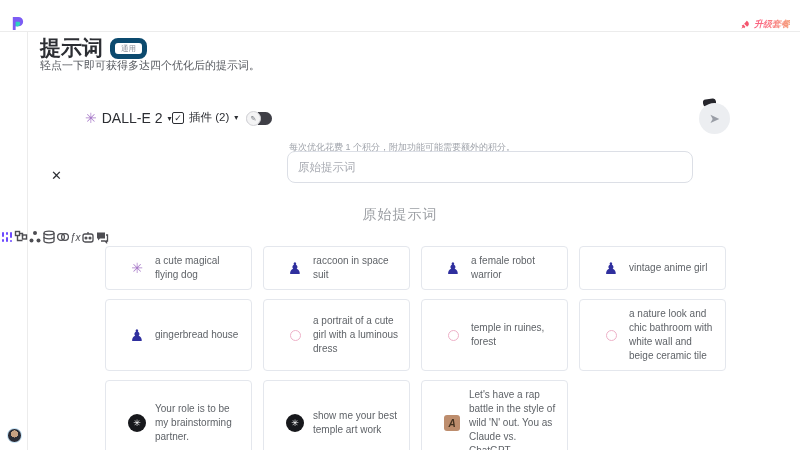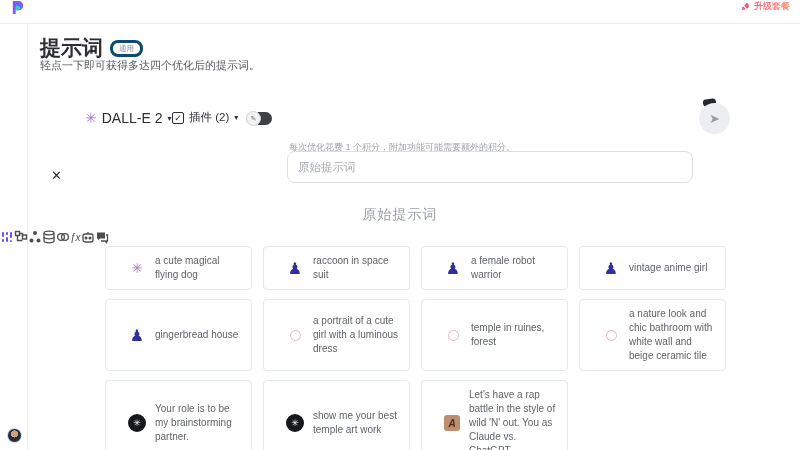--- a/index.html
+++ b/index.html
@@ -1,23 +1,23 @@
 <!DOCTYPE html>
 <html><head>
 <meta charset="utf-8">
 <style>
   * { margin:0; padding:0; box-sizing:border-box; }
   html,body { width:800px; height:450px; overflow:hidden; background:#fff;
     font-family:"Liberation Sans","DejaVu Sans",sans-serif; }
   .app { position:relative; width:800px; height:450px; background:#fff; }
 
   
-  .topbar { position:absolute; left:0; top:0; width:800px; height:24px;
-    border-bottom:1px solid #ececec; display:flex; align-items:flex-start;
-    justify-content:space-between; padding:0 10px; background:#fff; z-index:5;}
+  .topbar { position:absolute; left:0; top:0; width:800px; height:32px;
+    border-bottom:1px solid #ececec; display:flex; align-items:flex-end;
+    justify-content:space-between; padding:0 10px; background:#fff; z-index:5;font-style:italic;}
   .logo { width:15px; height:15px; display:block; }
   .upgrade { display:flex; align-items:center; gap:4px; font-size:9px; font-weight:bold;
     background:linear-gradient(90deg,#f43f6e,#fb7185,#f59e7b);
     -webkit-background-clip:text; background-clip:text; color:transparent; cursor:pointer;}
   .upgrade svg { width:10px; height:10px; }
 
   
   .sidebar { position:absolute; left:0; top:24px; width:28px; height:426px;
     border-right:1px solid #ececec; background:#fff; display:flex; flex-direction:row;
     align-items:center; padding-top:9px; }
@@ -25,21 +25,21 @@
     align-items:center; justify-content:center; color:#4d4d52; cursor:pointer; }
   .side-icon svg { width:14px; height:14px; }
   .side-icon.active { color:#6d4aff; }
   .avatar { position:absolute; left:7px; bottom:7px; width:15px; height:15px;
     border-radius:50%; background:radial-gradient(circle at 50% 38%, #c9a183 0 34%, #2c2c36 35%);
     border:1.5px solid #bfe0f5; cursor:pointer; }
 
   
   .title-row { position:absolute; left:40px; top:34px; display:flex; align-items:center; gap:7px; }
   .page-title { font-size:21px; font-weight:bold; color:#2c2e33; }
-  .title-badge { font-size:7.5px; color:#8a8f98; border:3px solid #0c4a6e;
+  .title-badge { font-size:7.5px; color:#8a8f98; border:5px solid #0c4a6e;
     border-radius:8px; padding:1px 6px; line-height:1.2; }
   .subtitle { position:absolute; left:40px; top:58px; font-size:11px; color:#55585e; }
 
   
   .ctrl { position:absolute; display:flex; align-items:center; cursor:pointer; }
   .model-select { left:85px; top:110px; gap:5px; }
   .model-label { font-size:14px; color:#2c2e33; font-weight:normal; }
   .caret { font-size:8px; color:#2c2e33; }
   .openai-glyph { color:#a87bc9; font-size:14px; line-height:1; }
   .plugins { left:172px; top:110px; gap:5px; }

